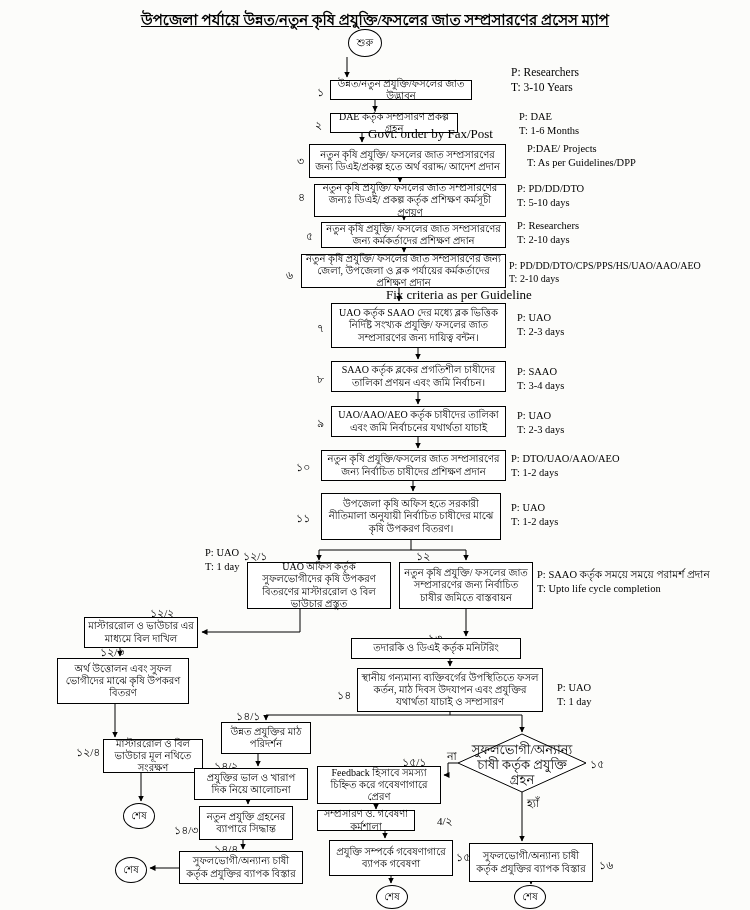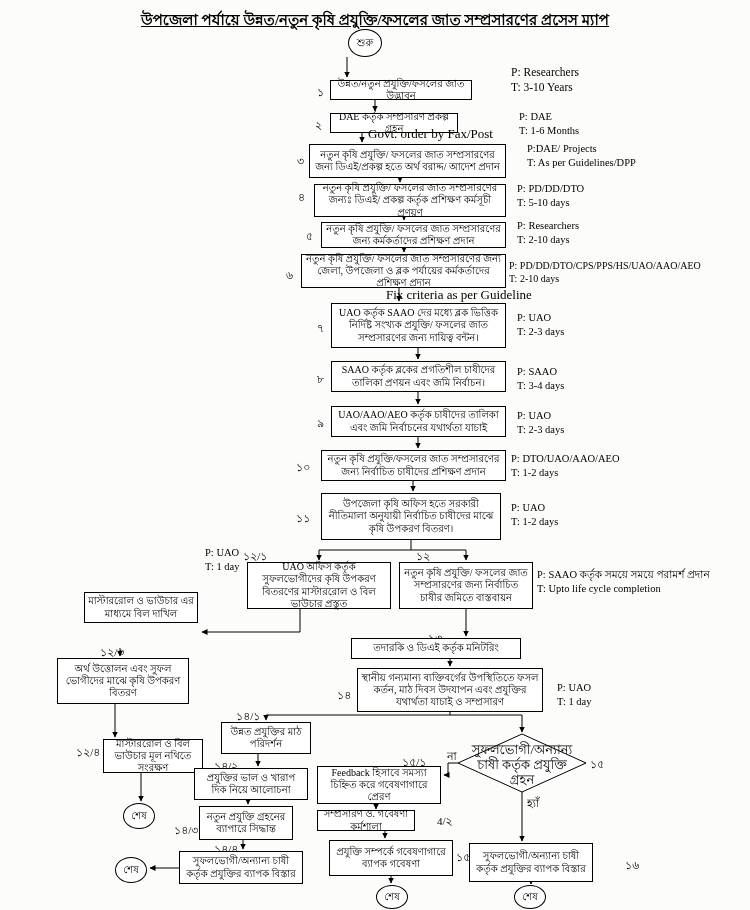--- a/index.html
+++ b/index.html
@@ -205,21 +205,21 @@
   <div class="num" style="left:416px;top:548px">১২</div>
   <div class="box" style="left:399px;top:562px;width:134px;height:47px">
       <span>নতুন কৃষি প্রযুক্তি/ ফসলের জাত সম্প্রসারণের জন্য নির্বাচিত চাষীর জমিতে বাস্তবায়ন</span>
     </div>
   <div class="ann" style="left:537px;top:568px;font-size:10.5px">
     <div>P: SAAO কর্তৃক সময়ে সময়ে  পরামর্শ প্রদান</div>
     <div>T: Upto life cycle completion</div>
   </div>
 
   <div class="num" style="left:150px;top:605px">১২/২</div>
-  <div class="box" style="left:84px;top:592px;width:114px;height:31px">
+  <div class="box" style="left:84px;top:617px;width:114px;height:31px">
       <span>মাস্টাররোল ও ভাউচার এর মাধ্যমে বিল দাখিল</span>
     </div>
 
   <div class="num" style="left:100px;top:644px">১২/৩</div>
   <div class="box" style="left:57px;top:658px;width:132px;height:46px">
       <span>অর্থ উত্তোলন এবং সুফল ভোগীদের মাঝে কৃষি উপকরণ বিতরণ</span>
     </div>
 
   <div class="num" style="left:76px;top:744px">১২/৪</div>
   <div class="box" style="left:103px;top:739px;width:100px;height:34px">
@@ -285,21 +285,21 @@
 
   <div class="num" style="left:456px;top:849px">১৫/৩</div>
   <div class="box" style="left:329px;top:840px;width:124px;height:36px">
       <span>প্রযুক্তি সম্পর্কে গবেষণাগারে ব্যাপক গবেষণা</span>
     </div>
 
   <div class="terminal" style="left:376px;top:885px;width:32px;height:24px">
     <span>শেষ</span>
   </div>
 
-  <div class="num" style="left:625px;top:857px">১৬</div>
+  <div class="num" style="left:599px;top:857px">১৬</div>
   <div class="box" style="left:469px;top:843px;width:124px;height:39px">
       <span>সুফলভোগী/অন্যান্য চাষী কর্তৃক প্রযুক্তির ব্যাপক বিস্তার</span>
     </div>
 
   <div class="terminal" style="left:514px;top:885px;width:32px;height:24px">
     <span>শেষ</span>
   </div>
 
 </div>
 

